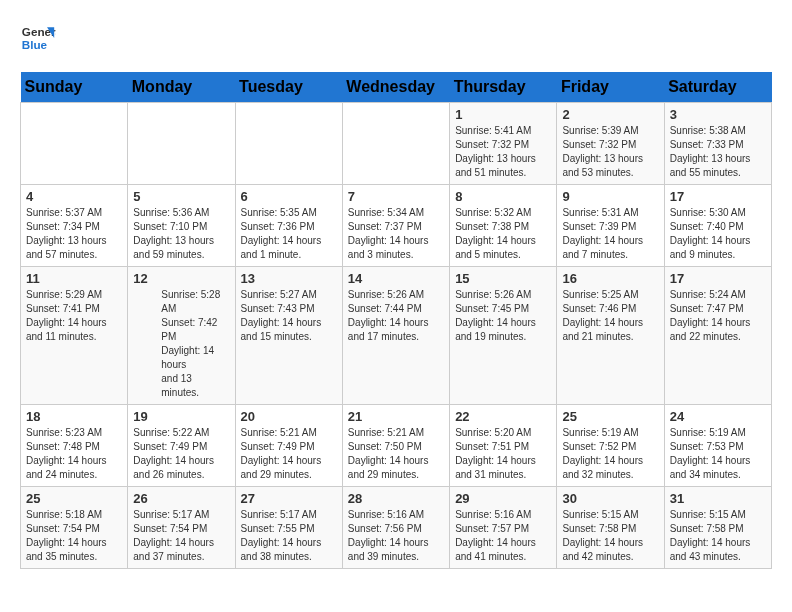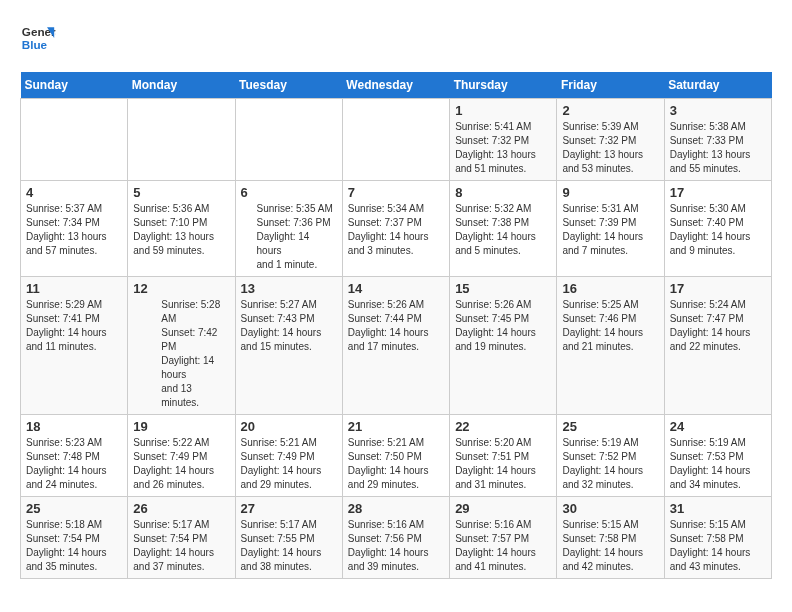--- a/index.html
+++ b/index.html
@@ -37,24 +37,24 @@
       font-size: 16px;
       color: #555;
     }
     table {
       width: 100%;
       border-collapse: collapse;
       font-size: 11px;
     }
     thead tr th {
       background-color: #2176d2;
-      color: #ffffff;
+      color: #000000;
       padding: 6px 4px;
       text-align: left;
-      font-size: 12px;
+      font-size: 16px;
       font-weight: bold;
     }
     tbody tr td {
       border: 1px solid #ccc;
       vertical-align: top;
       padding: 4px 5px;
       height: 80px;
       width: 14.28%;
       background: #fff;
     }
@@ -144,21 +144,21 @@
         </td>
         <td>
           <span class="day-number">5</span>
           <div class="day-info" style="white-space: pre-line;">Sunrise: 5:36 AM
 Sunset: 7:10 PM
 Daylight: 13 hours
 and 59 minutes.</div>
         </td>
         <td>
           <span class="day-number">6</span>
-          <div class="day-info" style="white-space: pre-line; margin-left: 16px;">Sunrise: 5:35 AM
+          <div class="day-info" style="white-space: pre-line;">Sunrise: 5:35 AM
 Sunset: 7:36 PM
 Daylight: 14 hours
 and 1 minute.</div>
         </td>
         <td>
           <span class="day-number">7</span>
           <div class="day-info" style="white-space: pre-line;">Sunrise: 5:34 AM
 Sunset: 7:37 PM
 Daylight: 14 hours
 and 3 minutes.</div>

